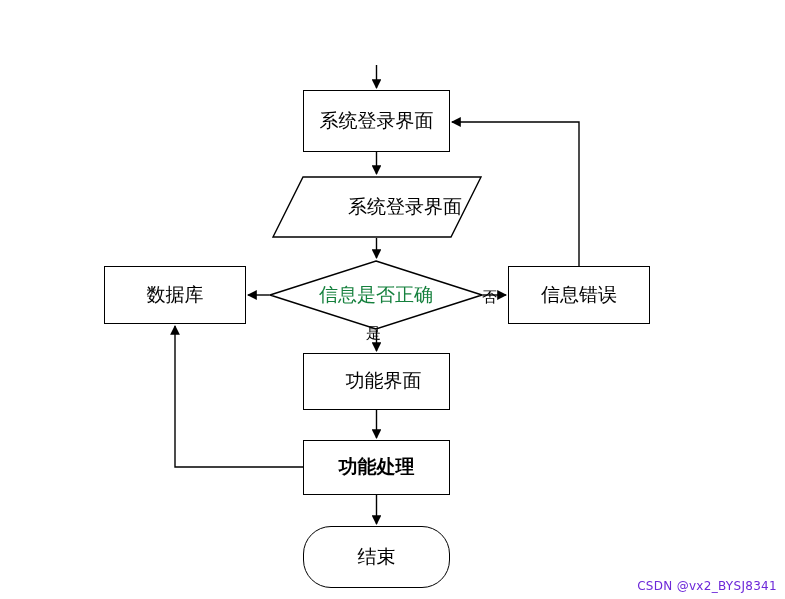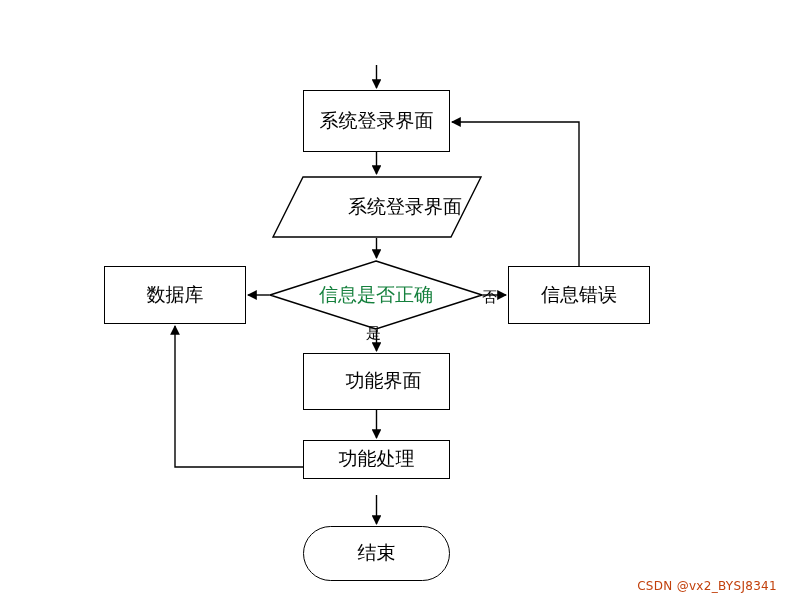--- a/index.html
+++ b/index.html
@@ -88,21 +88,21 @@
   #edges {
     position: absolute;
     left: 0;
     top: 0;
   }
   .watermark {
     position: absolute;
     right: 8px;
     bottom: 6px;
     font-size: 12px;
-    color: #c2410c;
+    color: #6d28d9;
     font-family: "DejaVu Sans", sans-serif;
     letter-spacing: 0.3px;
   }
 </style>
 </head>
 <body>
 
 <div id="canvas">
 
   <svg id="edges" width="785" height="599">
@@ -161,25 +161,25 @@
   </div>
 
   <div class="node rect" style="left:104px; top:266px; width:142px; height:58px;">
     <span>数据库</span>
   </div>
 
   <div class="node rect" style="left:303px; top:353px; width:147px; height:57px;padding-left:14px;">
     <span>功能界面</span>
   </div>
 
-  <div class="node rect" style="left:303px; top:440px; width:147px; height:39px;">
+  <div class="node rect" style="left:303px; top:440px; width:147px; height:55px;font-weight:bold;">
     <span>功能处理</span>
   </div>
 
-  <div class="node terminator" style="left:303px; top:526px; width:147px; height:55px;">
+  <div class="node terminator" style="left:303px; top:526px; width:147px; height:62px;">
     <span>结束</span>
   </div>
 
   <div class="edge-label" style="left:366px; top:324px;">是</div>
   <div class="edge-label" style="left:482px; top:288px;">否</div>
 
   <div class="watermark">CSDN @vx2_BYSJ8341</div>
 
 </div>
 

